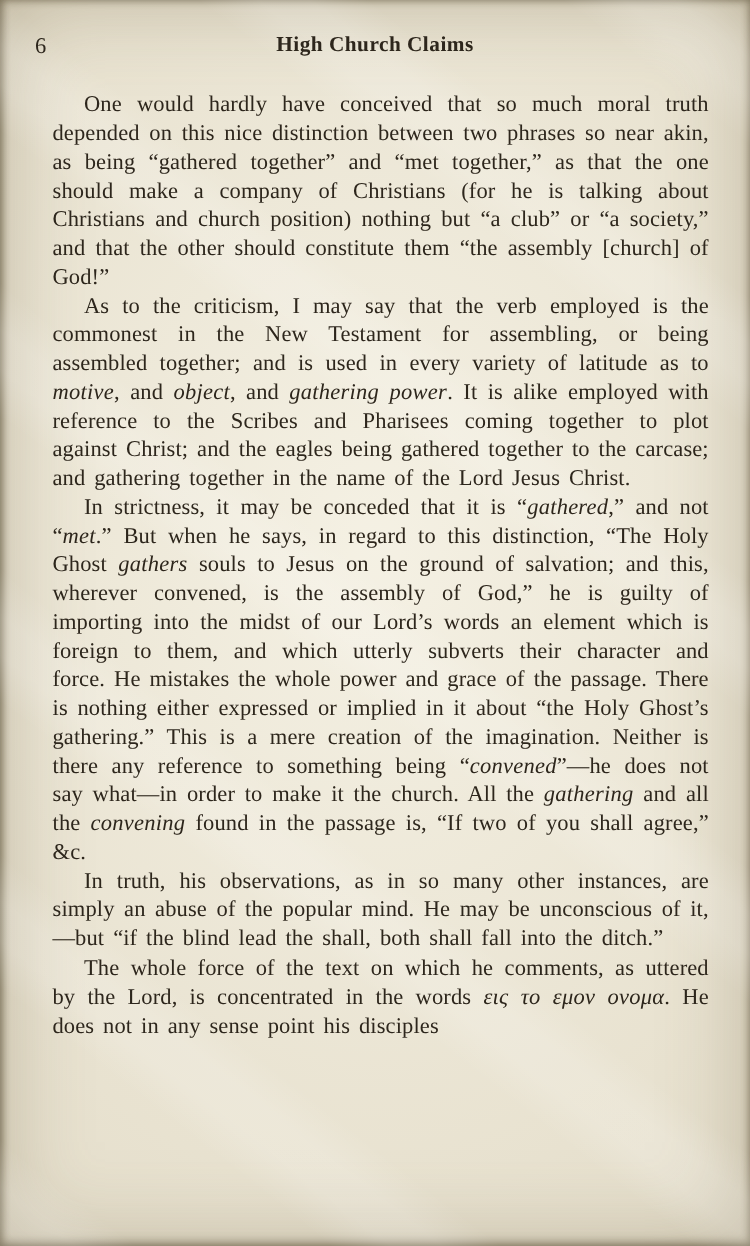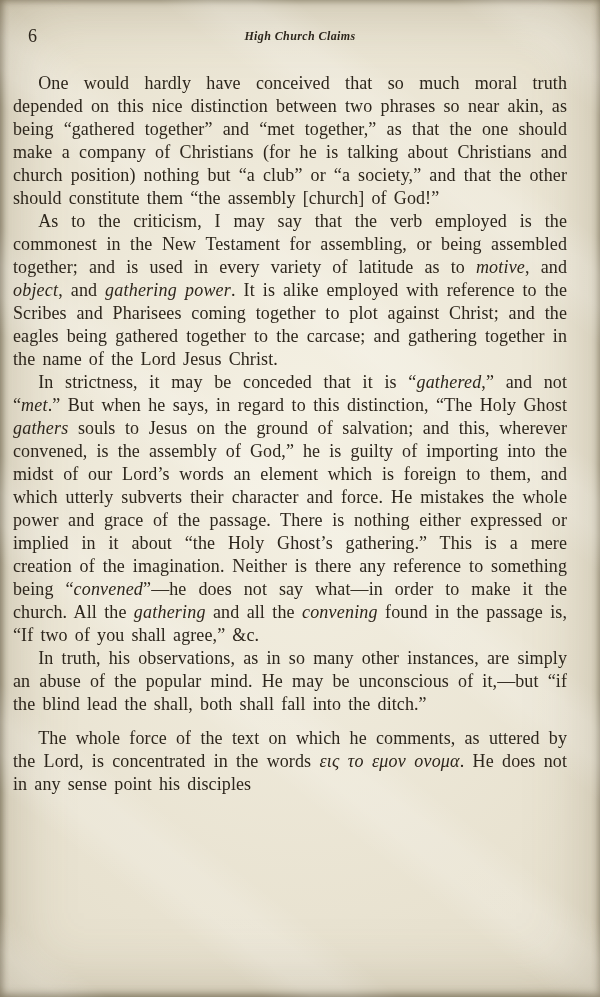--- a/index.html
+++ b/index.html
@@ -47,40 +47,39 @@
     height: 30px;
   }
   .page-number {
     position: absolute;
     left: 28px;
     top: 26px;
     font-size: 18px;
     letter-spacing: 0.5px;
   }
   .running-title {
-    font-style: italic;
     font-weight: bold;
-    font-size: 12px;
+    font-size: 17px;
     letter-spacing: 0.4px;
   }
   .page-body {
     position: relative;
-    padding: 16px 33px 0 13px;
+    padding: 16px 33px 0 42px;
     text-align: justify;
     font-size: 18px;
     line-height: 23px;
     word-spacing: 2.5px;
     letter-spacing: 0.1px;
   }
   .para {
     margin: 0;
     text-indent: 1.4em;
   }
   .para:last-child {
-    margin-top: 11px;
+    margin-top: 1px;
   }
   .para em {
     letter-spacing: 0.2px;
   }
 </style>
 </head>
 <body>
 
 <div class="page">
   <div class="watermark"></div>

